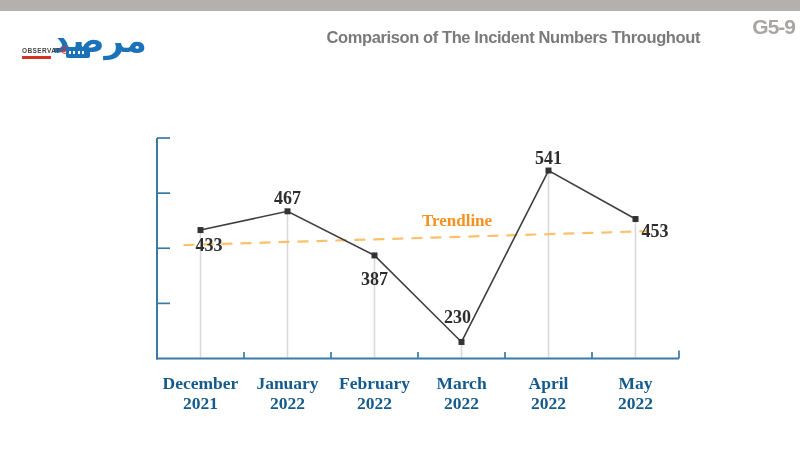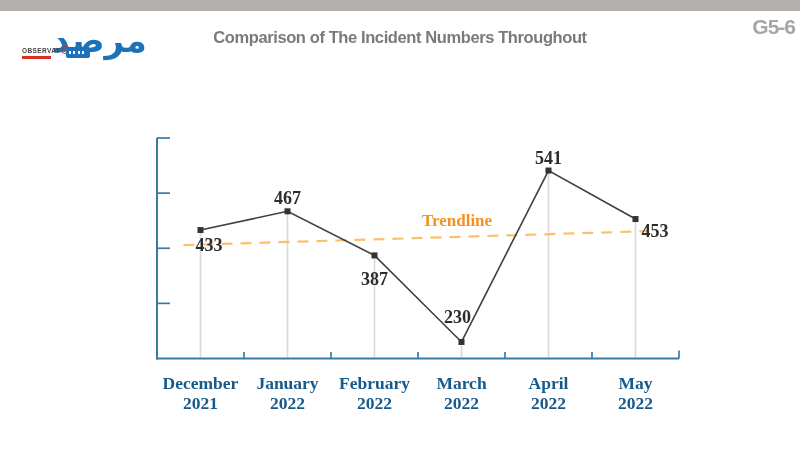--- a/index.html
+++ b/index.html
@@ -15,21 +15,21 @@
               font-weight:bold;color:#454545;white-space:nowrap;display:flex;align-items:center;}
   .logo-ring{display:inline-block;width:6px;height:6px;border:1.5px solid #d93025;border-radius:50%;
              margin:0 0.5px;position:relative;}
   .logo-ring i{position:absolute;left:1.5px;top:1.5px;width:3px;height:3px;background:#d93025;border-radius:50%;}
   .logo-redbar{position:absolute;left:22px;top:56px;width:29px;height:3px;background:#d93025;}
   .logo-badge{position:absolute;left:66px;top:47px;width:24px;height:11px;background:#1c72b8;border-radius:2px;}
   .logo-badge i{display:block;height:3px;margin:4px 3px 0 3px;
      background:repeating-linear-gradient(90deg,#ffffff 0 2px,rgba(255,255,255,0) 2px 4.5px);}
 
   
-  .title{position:absolute;left:100px;top:27px;width:600px;text-align:center;
+  .title{position:absolute;left:100px;top:27px;width:600px;text-align:right;
          font-size:16.5px;line-height:21px;font-weight:bold;color:#7b7979;letter-spacing:-0.4px;}
 
   
   .fig-code{position:absolute;right:5px;top:15px;font-size:21px;font-weight:bold;
             color:#a8a5a2;letter-spacing:-1px;}
 
   .chart-svg{position:absolute;left:0;top:0;}
 </style>
 </head>
 <body>
@@ -49,21 +49,21 @@
     <div class="logo-redbar"></div>
     <div class="logo-badge">
         <i></i>
       </div>
   </div>
 
   <div class="title">
     <div>Comparison of The Incident Numbers Throughout</div>
   </div>
 
-  <div class="fig-code">G5-6</div>
+  <div class="fig-code">G5-9</div>
 
   <svg id="chart-svg" class="chart-svg" width="800" height="450" viewBox="0 0 800 450">
       <line x1="200.5" y1="230.05875" x2="200.5" y2="357.5" stroke="#d9d9d9" stroke-width="1.6"></line>
       <line x1="287.5" y1="211.31625" x2="287.5" y2="357.5" stroke="#d9d9d9" stroke-width="1.6"></line>
       <line x1="374.5" y1="255.41625" x2="374.5" y2="357.5" stroke="#d9d9d9" stroke-width="1.6"></line>
       <line x1="461.5" y1="341.9625" x2="461.5" y2="357.5" stroke="#d9d9d9" stroke-width="1.6"></line>
       <line x1="548.5" y1="170.52375" x2="548.5" y2="357.5" stroke="#d9d9d9" stroke-width="1.6"></line>
       <line x1="635.5" y1="219.03375" x2="635.5" y2="357.5" stroke="#d9d9d9" stroke-width="1.6"></line>
       <line x1="183.5" y1="245.05655172413793" x2="648.5" y2="231.16668103448274" stroke="#fbc06c" stroke-width="2.2" stroke-dasharray="11 8"></line>
       <polyline points="200.5,230.05875 287.5,211.31625 374.5,255.41625 461.5,341.9625 548.5,170.52375 635.5,219.03375" fill="none" stroke="#3f3f3f" stroke-width="1.6"></polyline>

